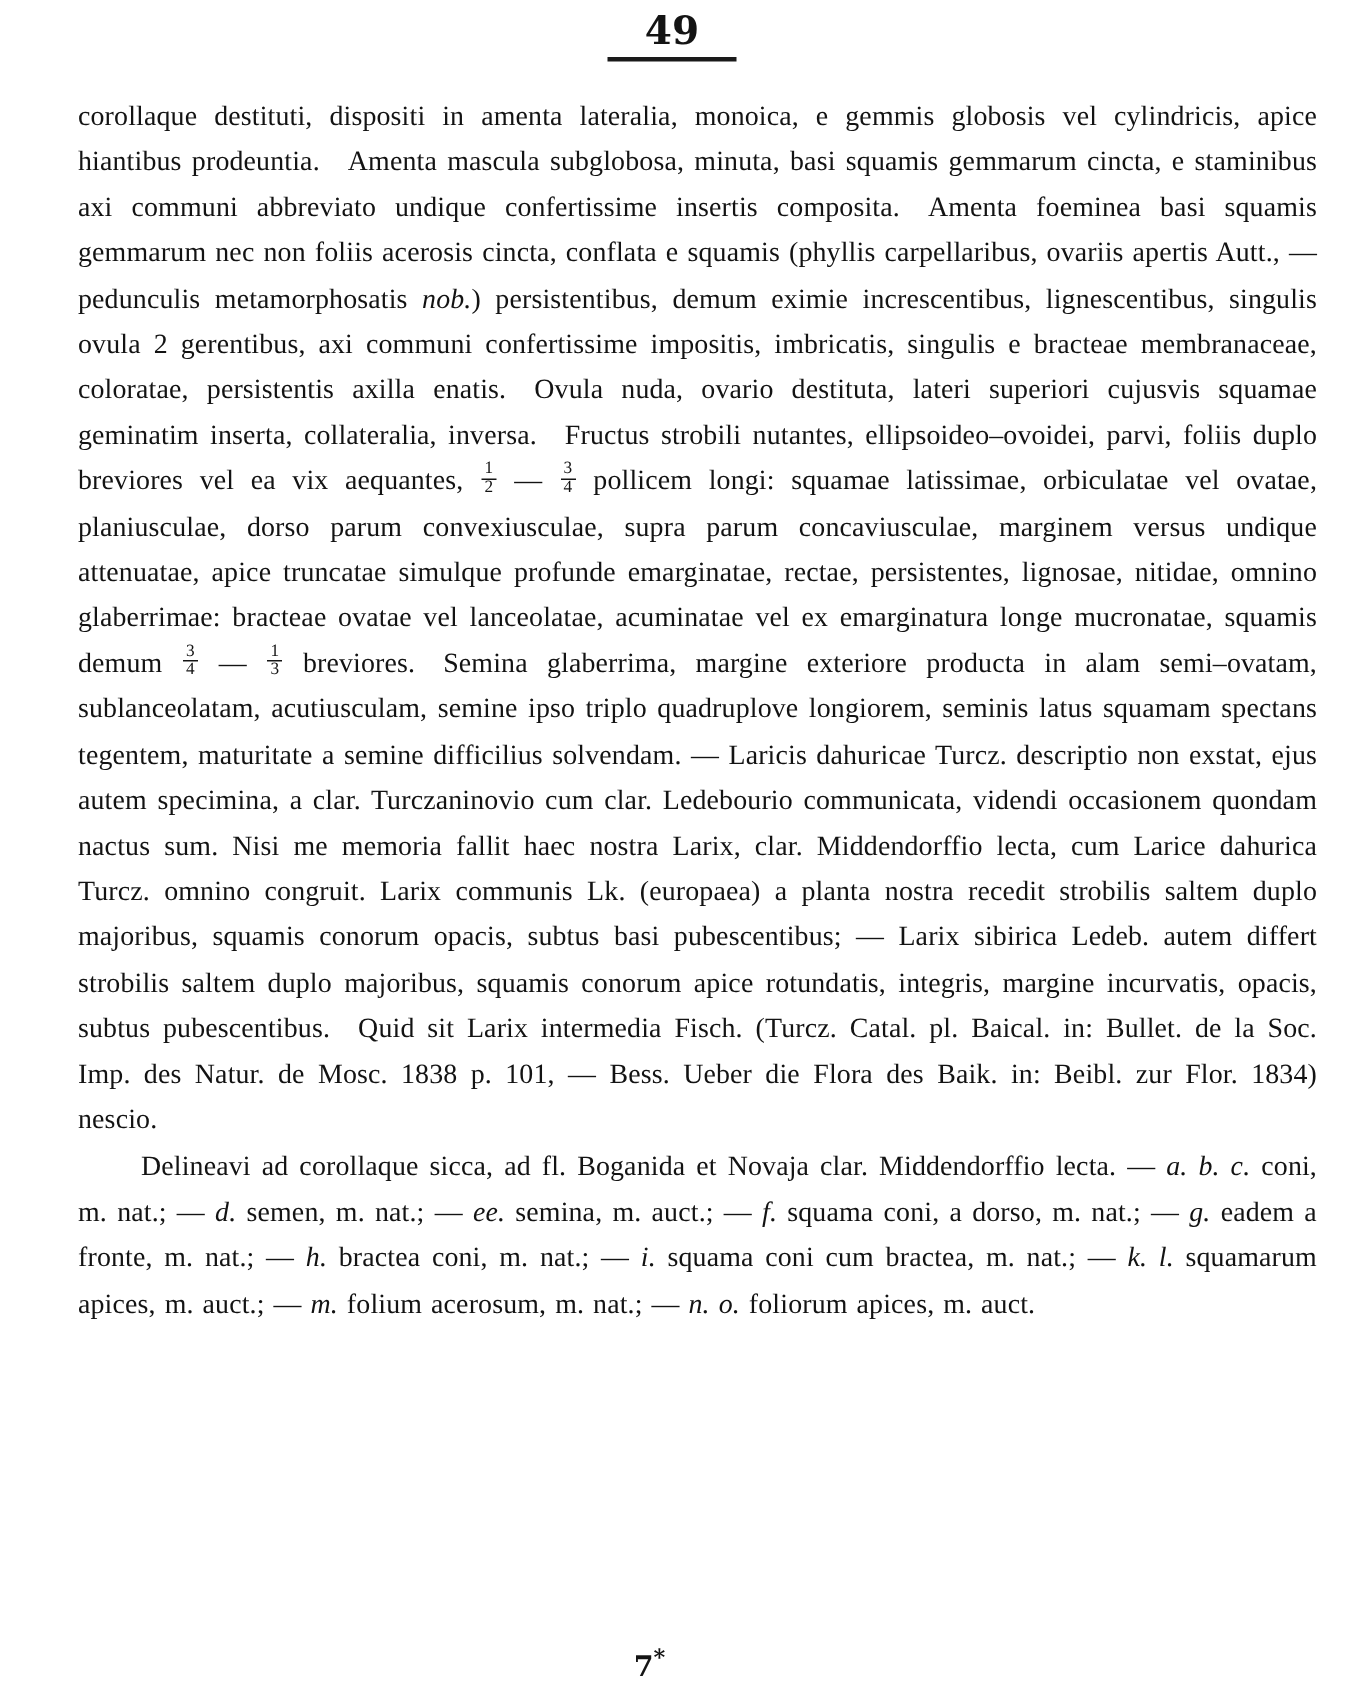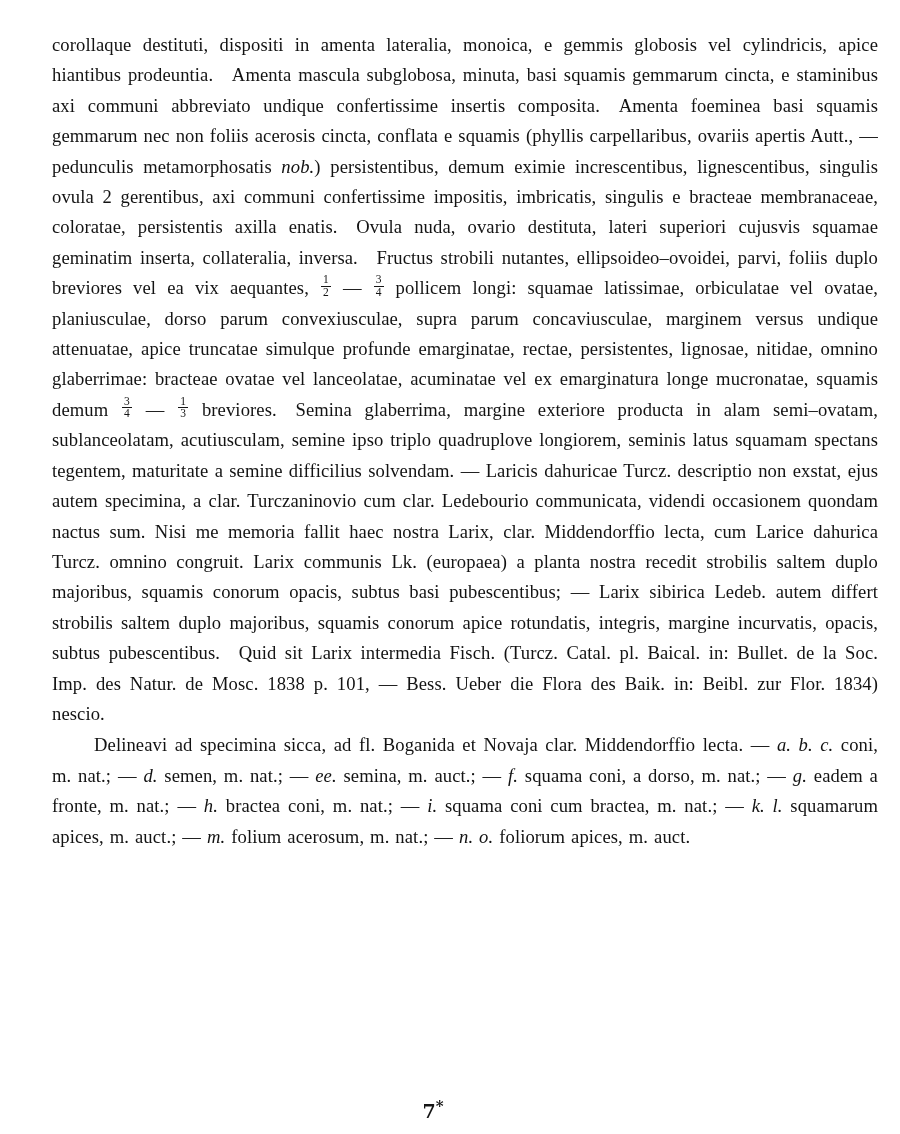--- a/index.html
+++ b/index.html
@@ -82,26 +82,30 @@
     font-weight: bold;
     font-size: 19px;
   }
   .signature .star { font-size: 15px; vertical-align: super; }
 </style>
 </head>
 <body>
 
 <div class="page">
 
+  <div class="page-number-wrap">
+    <div class="page-number">49</div>
+    <div class="rule"></div>
+  </div>
 
   <div class="body-text">
 
     <p><span>corollaque destituti, dispositi in amenta lateralia, monoica, e gemmis globosis vel cylindricis, apice hiantibus prodeuntia. Amenta mascula subglobosa, minuta, basi squamis gemmarum cincta, e staminibus axi communi abbreviato undique confertissime insertis composita. Amenta foeminea basi squamis gemmarum nec non foliis acerosis cincta, conflata e squamis (phyllis carpellaribus, ovariis apertis Autt., — pedunculis metamorphosatis </span><span class="it">nob.</span><span>) persistentibus, demum eximie increscentibus, lignescentibus, singulis ovula 2 gerentibus, axi communi confertissime impositis, imbricatis, singulis e bracteae membranaceae, coloratae, persistentis axilla enatis. Ovula nuda, ovario destituta, lateri superiori cujusvis squamae geminatim inserta, collateralia, inversa. Fructus strobili nutantes, ellipsoideo–ovoidei, parvi, foliis duplo breviores vel ea vix aequantes, </span><span class="frac"><span class="num">1</span><span class="den">2</span></span><span class="sp"> <span>—</span> </span><span class="frac"><span class="num">3</span><span class="den">4</span></span><span> pollicem longi: squamae latissimae, orbiculatae vel ovatae, planiusculae, dorso parum convexiusculae, supra parum concaviusculae, marginem versus undique attenuatae, apice truncatae simulque profunde emarginatae, rectae, persistentes, lignosae, nitidae, omnino glaberrimae: bracteae ovatae vel lanceolatae, acuminatae vel ex emarginatura longe mucronatae, squamis demum </span><span class="frac"><span class="num">3</span><span class="den">4</span></span><span class="sp"> <span>—</span> </span><span class="frac"><span class="num">1</span><span class="den">3</span></span><span> breviores. Semina glaberrima, margine exteriore producta in alam semi–ovatam, sublanceolatam, acutiusculam, semine ipso triplo quadruplove longiorem, seminis latus squamam spectans tegentem, maturitate a semine difficilius solvendam. — Laricis dahuricae Turcz. descriptio non exstat, ejus autem specimina, a clar. Turczaninovio cum clar. Ledebourio communicata, videndi occasionem quondam nactus sum. Nisi me memoria fallit haec nostra Larix, clar. Middendorffio lecta, cum Larice dahurica Turcz. omnino congruit. Larix communis Lk. (europaea) a planta nostra recedit strobilis saltem duplo majoribus, squamis conorum opacis, subtus basi pubescentibus; — Larix sibirica Ledeb. autem differt strobilis saltem duplo majoribus, squamis conorum apice rotundatis, integris, margine incurvatis, opacis, subtus pubescentibus. Quid sit Larix intermedia Fisch. (Turcz. Catal. pl. Baical. in: Bullet. de la Soc. Imp. des Natur. de Mosc. 1838 p. 101, — Bess. Ueber die Flora des Baik. in: Beibl. zur Flor. 1834) nescio.</span></p>
 
-    <p class="indent"><span>Delineavi ad specimina sicca, ad fl. Boganida et Novaja clar. Middendorffio lecta.</span><span>
+    <p class="indent"><span>Delineavi ad corollaque sicca, ad fl. Boganida et Novaja clar. Middendorffio lecta.</span><span>
       <span> <span>— </span><span class="it">a. b. c.</span><span> coni, m. nat.; </span></span><span><span>— </span><span class="it">d.</span><span> semen, m. nat.; </span></span><span><span>— </span><span class="it">ee.</span><span> semina, m. auct.; </span></span><span><span>— </span><span class="it">f.</span><span> squama coni, a dorso, m. nat.; </span></span><span><span>— </span><span class="it">g.</span><span> eadem a fronte, m. nat.; </span></span><span><span>— </span><span class="it">h.</span><span> bractea coni, m. nat.; </span></span><span><span>— </span><span class="it">i.</span><span> squama coni cum bractea, m. nat.; </span></span><span><span>— </span><span class="it">k. l.</span><span> squamarum apices, m. auct.; </span></span><span><span>— </span><span class="it">m.</span><span> folium acerosum, m. nat.; </span></span><span><span>— </span><span class="it">n. o.</span><span> foliorum apices, m. auct.</span></span>
     </span></p>
 
   </div>
 
   <div class="signature"><span>7</span><span class="star">*</span></div>
 
 </div>
 
 </body></html>

